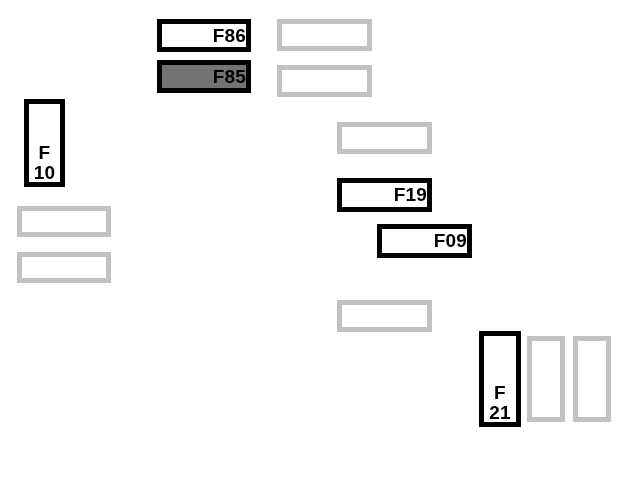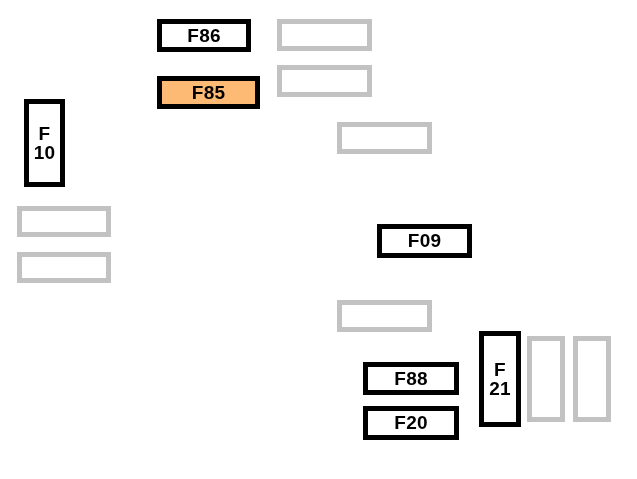--- a/index.html
+++ b/index.html
@@ -16,21 +16,21 @@
     height: 479px;
     background: #ffffff;
     overflow: hidden;
   }
   .fuse {
     position: absolute;
     box-sizing: border-box;
     background: #ffffff;
     display: flex;
     align-items: center;
-    justify-content: center;
+    justify-content: flex-end;
     text-align: center;
     line-height: 1.02;
     letter-spacing: 0.2px;
   }
   .fuse.occupied {
     border-style: solid;
     border-color: #000000;
     color: #000000;
     font-weight: bold;
   }
@@ -54,32 +54,35 @@
 </head>
 <body>
 
 <div id="fuse-diagram" style="width: 637px; height: 479px; background: rgb(255, 255, 255);">
     <div class="fuse occupied horizontal" style="left: 157px; top: 19px; width: 94px; height: 33px; border-width: 5px; border-color: rgb(0, 0, 0); background: rgb(255, 255, 255);">
       <span class="label">F86</span>
     </div>
     <div class="fuse empty horizontal" style="left: 277px; top: 19px; width: 95px; height: 32px; border-width: 5px; border-color: rgb(194, 194, 194); background: rgb(255, 255, 255);">
       <span class="label"></span>
     </div>
-    <div class="fuse occupied horizontal" style="left: 157px; top: 76px; width: 103px; height: 33px; border-width: 5px; border-color: rgb(0, 0, 0); background: #fdba74;">
+    <div class="fuse occupied horizontal" style="left: 157px; top: 60px; width: 94px; height: 33px; border-width: 5px; border-color: rgb(0, 0, 0); background: #737373;">
       <span class="label">F85</span>
     </div>
     <div class="fuse empty horizontal" style="left: 277px; top: 65px; width: 95px; height: 32px; border-width: 5px; border-color: rgb(194, 194, 194); background: rgb(255, 255, 255);">
       <span class="label"></span>
     </div>
     <div class="fuse occupied vertical" style="left: 24px; top: 99px; width: 41px; height: 88px; border-width: 5px; border-color: rgb(0, 0, 0); background: rgb(255, 255, 255);">
       <span class="label">F
 10</span>
     </div>
     <div class="fuse empty horizontal" style="left: 337px; top: 122px; width: 95px; height: 32px; border-width: 5px; border-color: rgb(194, 194, 194); background: rgb(255, 255, 255);">
       <span class="label"></span>
+    </div>
+    <div class="fuse occupied horizontal" style="left: 337px; top: 178px; width: 95px; height: 34px; border-width: 5px; border-color: rgb(0, 0, 0); background: rgb(255, 255, 255);">
+      <span class="label">F19</span>
     </div>
     <div class="fuse empty horizontal" style="left: 17px; top: 206px; width: 94px; height: 31px; border-width: 5px; border-color: rgb(194, 194, 194); background: rgb(255, 255, 255);">
       <span class="label"></span>
     </div>
     <div class="fuse occupied horizontal" style="left: 337px; top: 224px; width: 95px; height: 34px; border-width: 5px; border-color: rgb(0, 0, 0); background: rgb(255, 255, 255); margin-left: 40px;">
       <span class="label">F09</span>
     </div>
     <div class="fuse empty horizontal" style="left: 17px; top: 252px; width: 94px; height: 31px; border-width: 5px; border-color: rgb(194, 194, 194); background: rgb(255, 255, 255);">
       <span class="label"></span>
     </div>
@@ -89,19 +92,13 @@
     <div class="fuse occupied vertical" style="left: 479px; top: 331px; width: 42px; height: 96px; border-width: 5px; border-color: rgb(0, 0, 0); background: rgb(255, 255, 255);">
       <span class="label">F
 21</span>
     </div>
     <div class="fuse empty vertical" style="left: 527px; top: 336px; width: 38px; height: 86px; border-width: 5px; border-color: rgb(194, 194, 194); background: rgb(255, 255, 255);">
       <span class="label"></span>
     </div>
     <div class="fuse empty vertical" style="left: 573px; top: 336px; width: 38px; height: 86px; border-width: 5px; border-color: rgb(194, 194, 194); background: rgb(255, 255, 255);">
       <span class="label"></span>
     </div>
-    <div class="fuse occupied horizontal" style="left: 363px; top: 362px; width: 96px; height: 33px; border-width: 5px; border-color: rgb(0, 0, 0); background: rgb(255, 255, 255);">
-      <span class="label">F88</span>
-    </div>
-    <div class="fuse occupied horizontal" style="left: 363px; top: 406px; width: 96px; height: 34px; border-width: 5px; border-color: rgb(0, 0, 0); background: rgb(255, 255, 255);">
-      <span class="label">F20</span>
-    </div>
   </div>
 
 </body></html>

